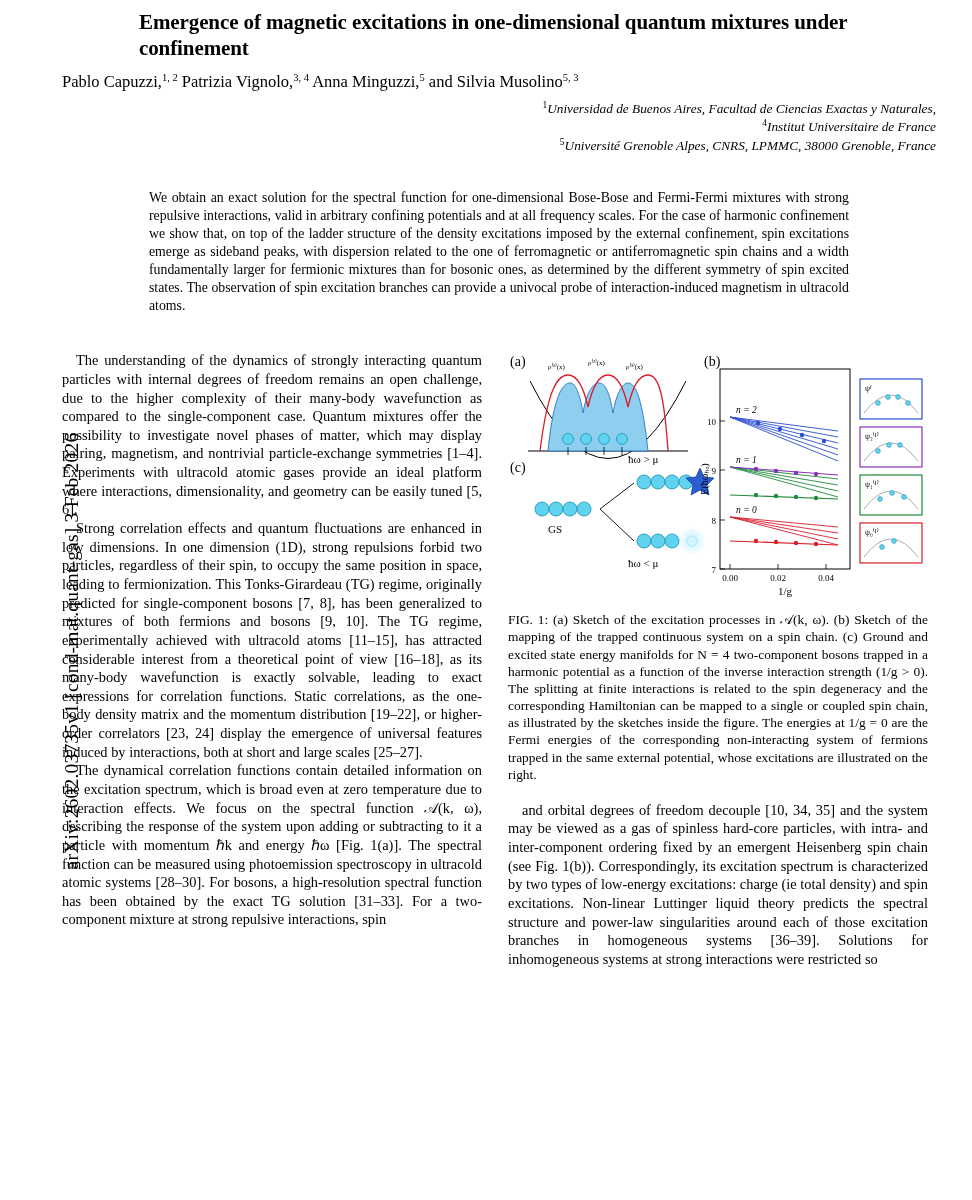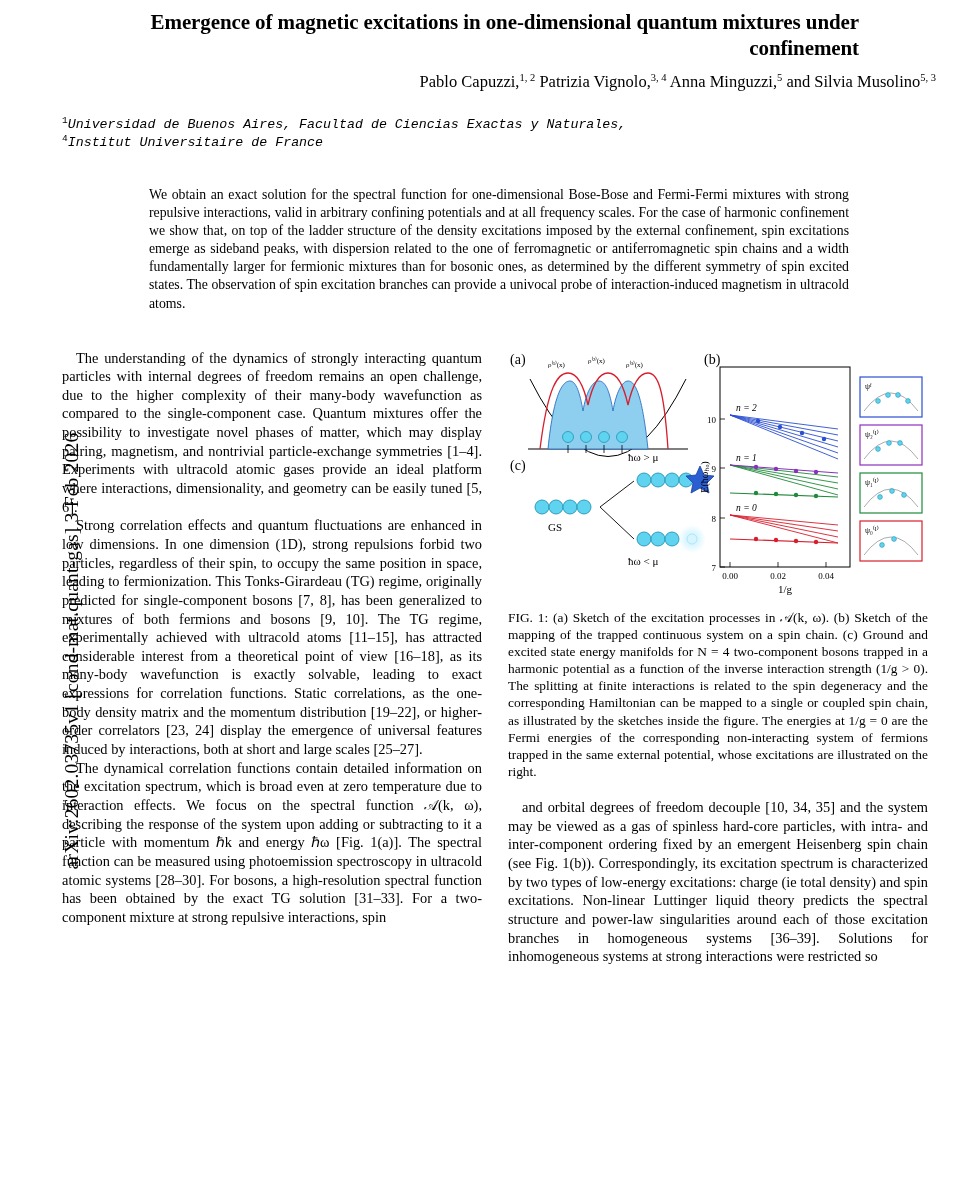--- a/index.html
+++ b/index.html
@@ -31,40 +31,39 @@
     transform: rotate(-90deg);
     transform-origin: center center;
     font-family: "Liberation Serif", serif;
     font-size: 19.5px;
     letter-spacing: 0.2px;
     white-space: nowrap;
     text-align: center;
     color: #000;
   }
   .title {
-    text-align: right;
+    text-align: left;
     font-weight: bold;
     font-size: 21px;
     line-height: 1.22;
     margin: 4px auto 10px auto;
     width: 720px;
     letter-spacing: -0.1px;
   }
   .authors {
-    text-align: right;
+    text-align: left;
     font-size: 16.5px;
-    margin-bottom: 23px;
+    margin-bottom: 7px;
   }
   .authors sup { font-size: 10.5px; }
   .affil {
-    text-align: left;
+    text-align: right;
     font-style: italic;
     font-size: 13.3px;
     line-height: 1.30;
-    font-family: Liberation Mono, monospace;
   }
   .affil sup { font-style: normal; font-size: 9.5px; }
   .abstract {
     width: 700px;
     margin: 34px auto 0 auto;
     font-size: 13.8px;
     line-height: 1.31;
     text-align: justify;
     text-justify: inter-word;
   }
@@ -117,20 +116,21 @@
   <div class="authors">
     <span><span>Pablo Capuzzi,</span><sup>1, 2</sup></span>
     <span><span>Patrizia Vignolo,</span><sup>3, 4</sup></span>
     <span><span>Anna Minguzzi,</span><sup>5</sup></span>
     <span><span>and Silvia Musolino</span><sup>5, 3</sup></span>
   </div>
 
   <div class="affil">
     <div><sup>1</sup><span>Universidad de Buenos Aires, Facultad de Ciencias Exactas y Naturales,</span></div>
     <div><sup>4</sup><span>Institut Universitaire de France</span></div>
+    <div><sup>5</sup><span>Université Grenoble Alpes, CNRS, LPMMC, 38000 Grenoble, France</span></div>
   </div>
 
   <div class="abstract">We obtain an exact solution for the spectral function for one-dimensional Bose-Bose and Fermi-Fermi mixtures with strong repulsive interactions, valid in arbitrary confining potentials and at all frequency scales. For the case of harmonic confinement we show that, on top of the ladder structure of the density excitations imposed by the external confinement, spin excitations emerge as sideband peaks, with dispersion related to the one of ferromagnetic or antiferromagnetic spin chains and a width fundamentally larger for fermionic mixtures than for bosonic ones, as determined by the different symmetry of spin excited states. The observation of spin excitation branches can provide a univocal probe of interaction-induced magnetism in ultracold atoms.</div>
 
   <div class="columns">
 
     <div class="col">
       <p class="first">The understanding of the dynamics of strongly interacting quantum particles with internal degrees of freedom remains an open challenge, due to the higher complexity of their many-body wavefunction as compared to the single-component case. Quantum mixtures offer the possibility to investigate novel phases of matter, which may display pairing, magnetism, and nontrivial particle-exchange symmetries [1–4]. Experiments with ultracold atomic gases provide an ideal platform where interactions, dimensionality, and geometry can be easily tuned [5, 6].</p>
       <p>Strong correlation effects and quantum fluctuations are enhanced in low dimensions. In one dimension (1D), strong repulsions forbid two particles, regardless of their spin, to occupy the same position in space, leading to fermionization. This Tonks-Girardeau (TG) regime, originally predicted for single-component bosons [7, 8], has been generalized to mixtures of both fermions and bosons [9, 10]. The TG regime, experimentally achieved with ultracold atoms [11–15], has attracted considerable interest from a theoretical point of view [16–18], as its many-body wavefunction is exactly solvable, leading to exact expressions for correlation functions. Static correlations, as the one-body density matrix and the momentum distribution [19–22], or higher-order correlators [23, 24] display the emergence of universal features induced by interactions, both at short and large scales [25–27].</p>
       <p>The dynamical correlation functions contain detailed information on the excitation spectrum, which is broad even at zero temperature due to interaction effects. We focus on the spectral function 𝒜(k, ω), describing the response of the system upon adding or subtracting to it a particle with momentum ℏk and energy ℏω [Fig. 1(a)]. The spectral function can be measured using photoemission spectroscopy in ultracold atomic systems [28–30]. For bosons, a high-resolution spectral function has been obtained by the exact TG solution [31–33]. For a two-component mixture at strong repulsive interactions, spin</p>

